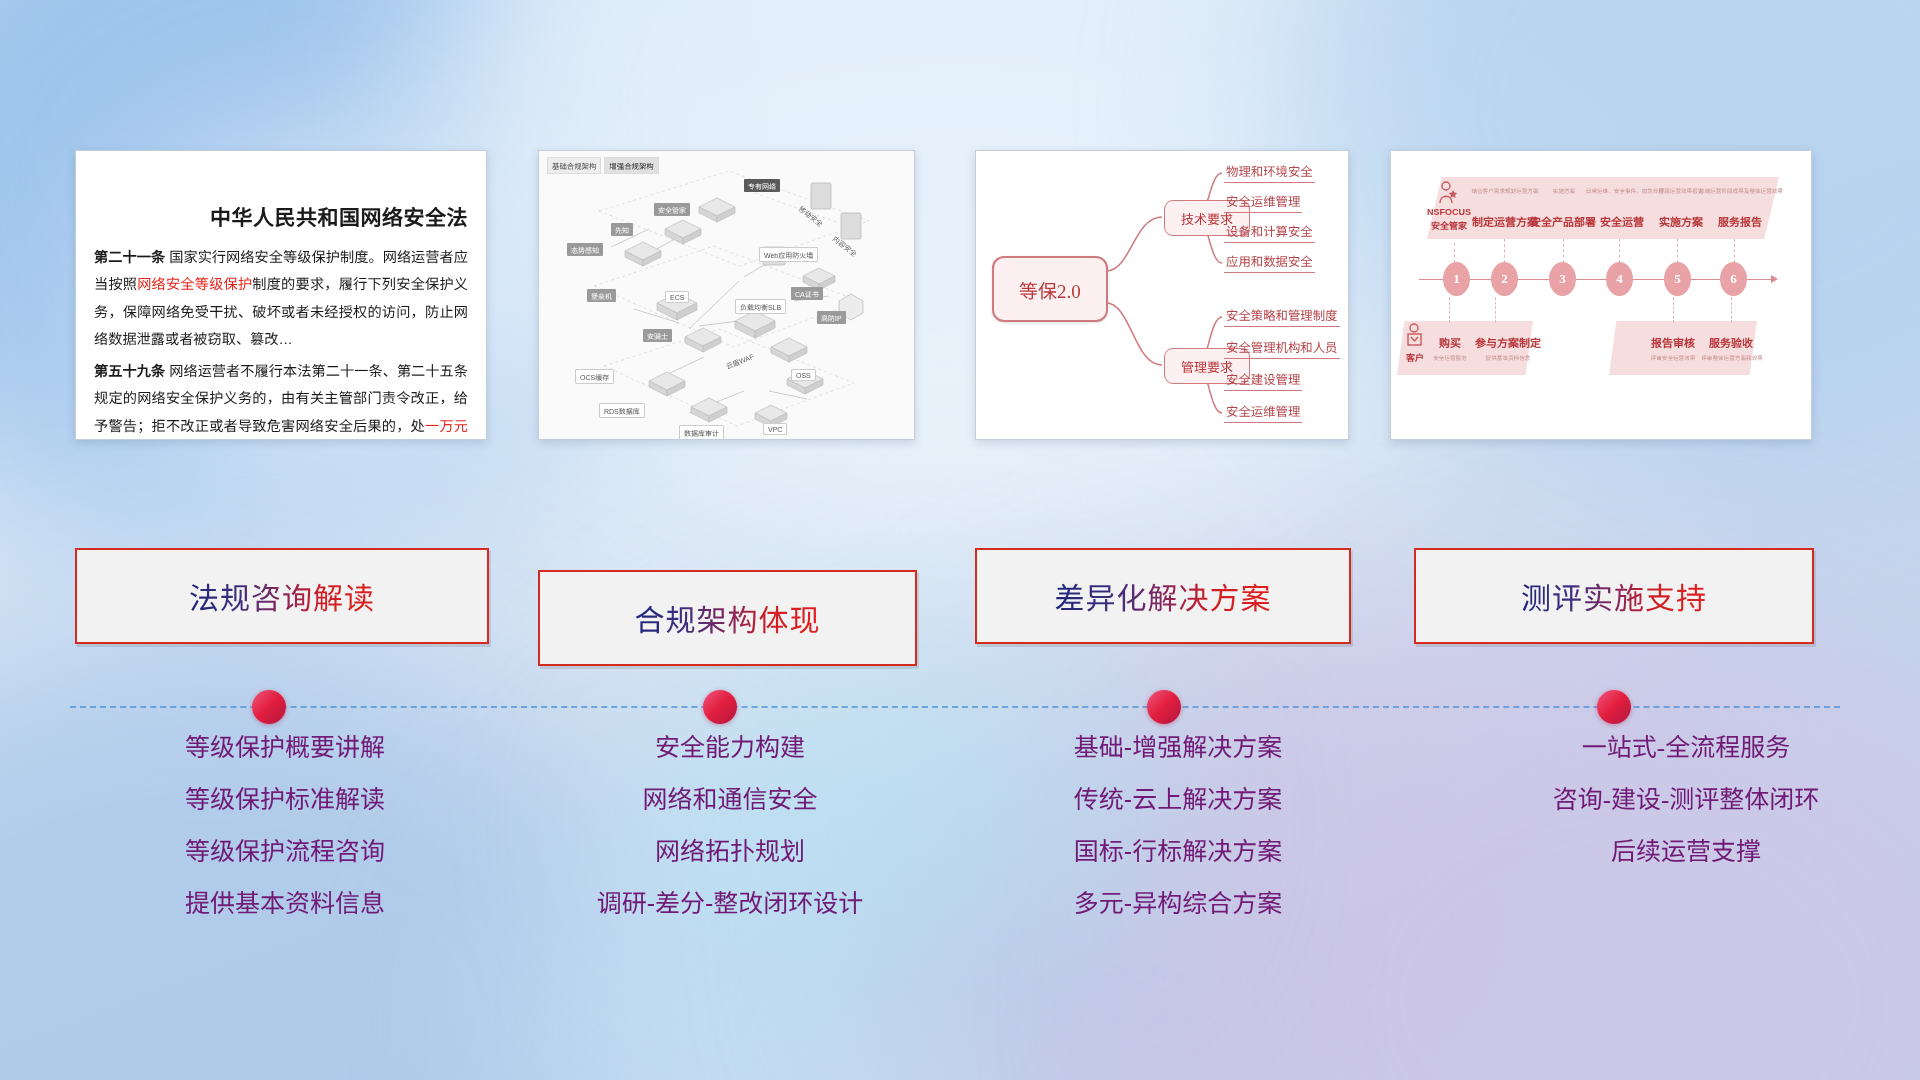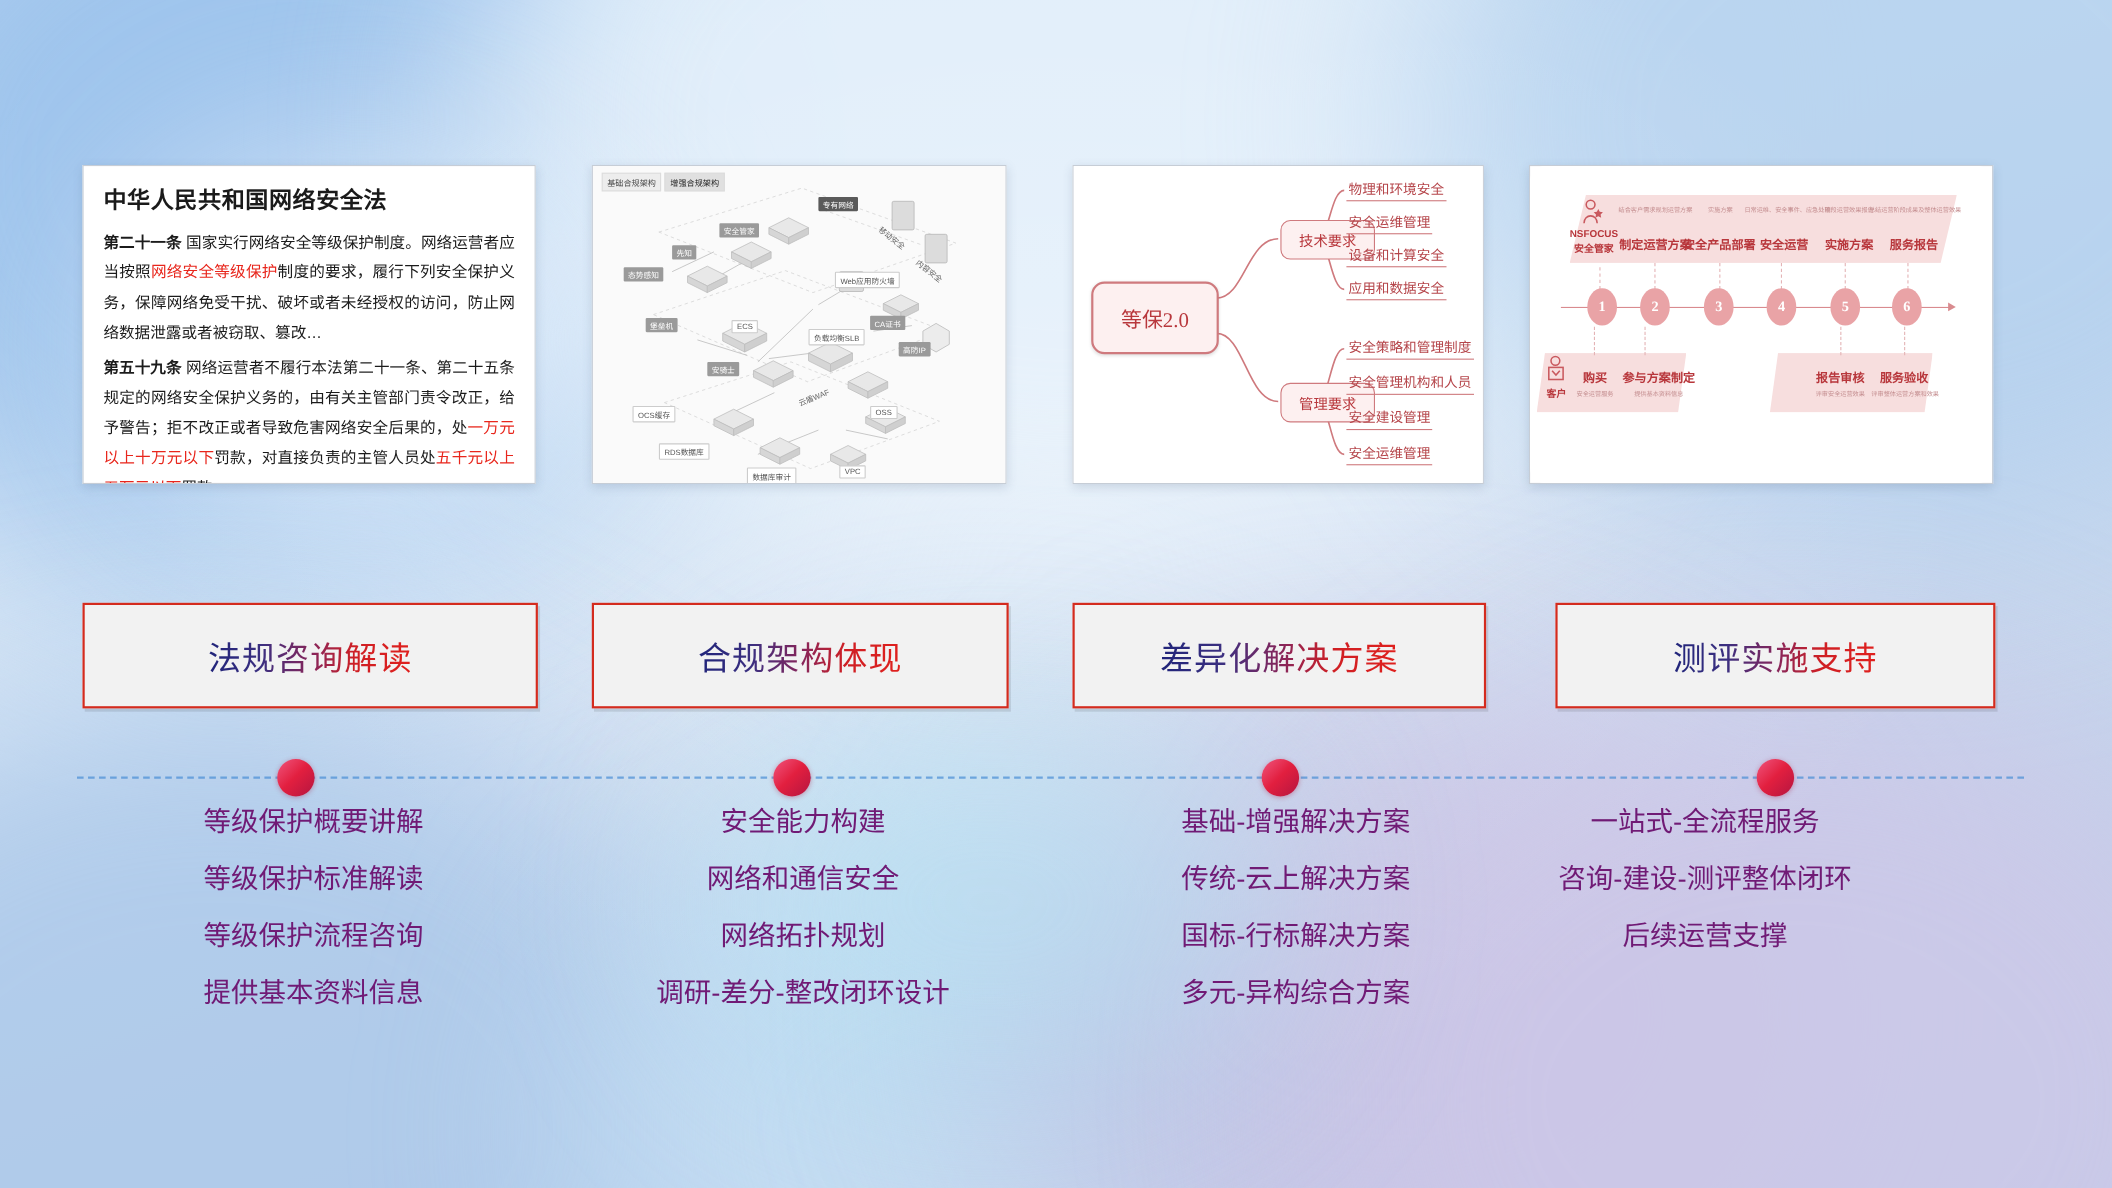--- a/index.html
+++ b/index.html
@@ -35,22 +35,22 @@
     overflow:hidden;
   }
   .card.c1{left:75px;width:410px;height:288px;}
   .card.c2{left:538px;width:375px;height:288px;}
   .card.c3{left:975px;width:372px;height:288px;}
   .card.c4{left:1390px;width:420px;height:288px;}
 
   
   .law{padding:14px 18px 10px;box-sizing:border-box;height:100%;}
   .law-title{
-    text-align:left;font-size:21px;font-weight:bold;color:#1a1a1a;
-    letter-spacing:.5px;margin-bottom:13px;
+    text-align:right;font-size:21px;font-weight:bold;color:#1a1a1a;
+    letter-spacing:.5px;margin-bottom:13px;margin-top:36px;
   }
   .law-p{font-size:14.2px;line-height:1.92;color:#1b1b1b;text-align:justify;margin:0 0 5px;}
   .law-p b{font-weight:bold;}
   .hl{color:#e8261c;}
 
   
   .arch{position:relative;width:100%;height:100%;background:#fafafa;}
   .arch-tabs{position:absolute;left:8px;top:6px;display:flex;gap:3px;}
   .arch-tab{font-size:7.4px;color:#4a4a4a;background:#ededed;border:1px solid #dcdcdc;padding:2px 4px;}
   .arch-tab.sel{background:#e0e0e0;color:#222;}
@@ -115,21 +115,21 @@
     border:2px solid #d42b1e;box-shadow:2px 3px 0 rgba(0,0,0,.10);
     display:flex;align-items:center;justify-content:center;
   }
   .pill .ptxt{
     font-size:30px;font-weight:500;letter-spacing:1px;
     background:linear-gradient(90deg,#20247a 0%,#3b2f80 26%,#8b2558 52%,#cf1f24 72%,#e0201d 100%);
     -webkit-background-clip:text;background-clip:text;color:transparent;
     -webkit-text-fill-color:transparent;
   }
   .pill.p1{left:75px;width:410px;}
-  .pill.p2{left:538px;width:375px;}
+  .pill.p2{left:538px;width:375px;margin-top:22px;}
   .pill.p3{left:975px;width:372px;}
   .pill.p4{left:1414px;width:396px;}
 
   
   .tl{position:absolute;left:0;top:690px;width:1920px;height:34px;}
   .tl-line{position:absolute;left:70px;top:16px;width:1770px;height:0;
     border-top:2.4px dashed #4b8fd6;opacity:.72;}
   .tl-dot{position:absolute;top:0;width:34px;height:34px;border-radius:50%;
     background:linear-gradient(135deg,#f0567e 0%,#e21f3f 48%,#b41540 100%);
     box-shadow:0 1px 5px rgba(170,24,60,.38);}
@@ -137,21 +137,21 @@
   .tl-dot.d2{left:703px;}
   .tl-dot.d3{left:1147px;}
   .tl-dot.d4{left:1597px;}
 
   
   .cols{position:absolute;left:0;top:735px;width:1920px;height:240px;}
   .col{position:absolute;top:0;text-align:center;}
   .col.k1{left:75px;width:420px;}
   .col.k2{left:520px;width:420px;}
   .col.k3{left:963px;width:430px;}
-  .col.k4{left:1340px;width:420px;}
+  .col.k4{left:1476px;width:420px;font-family:Liberation Serif, serif;}
   .col .row{font-size:25px;color:#701a75;line-height:1;margin-bottom:27px;white-space:nowrap;}
 </style>
 </head>
 <body>
 
 <div id="bg">
   <div class="bg-base"></div>
   <div class="glow g1"></div>
   <div class="glow g2"></div>
   <div class="glow g3"></div>

